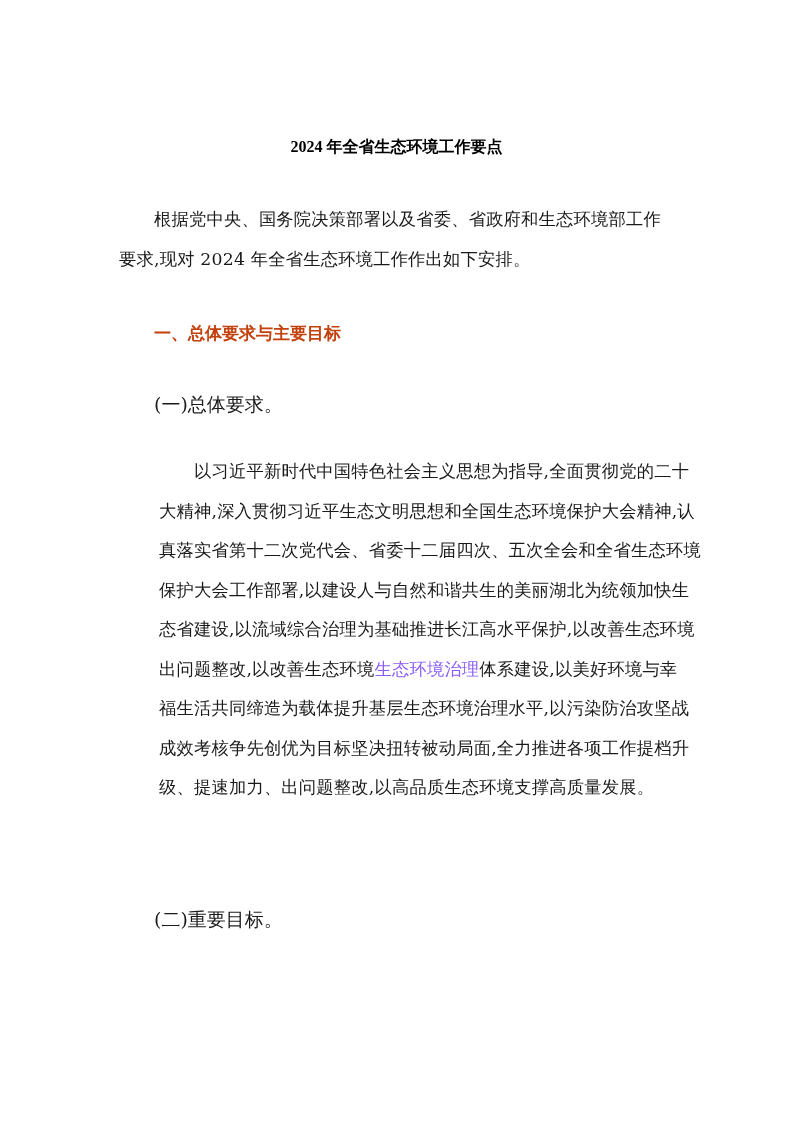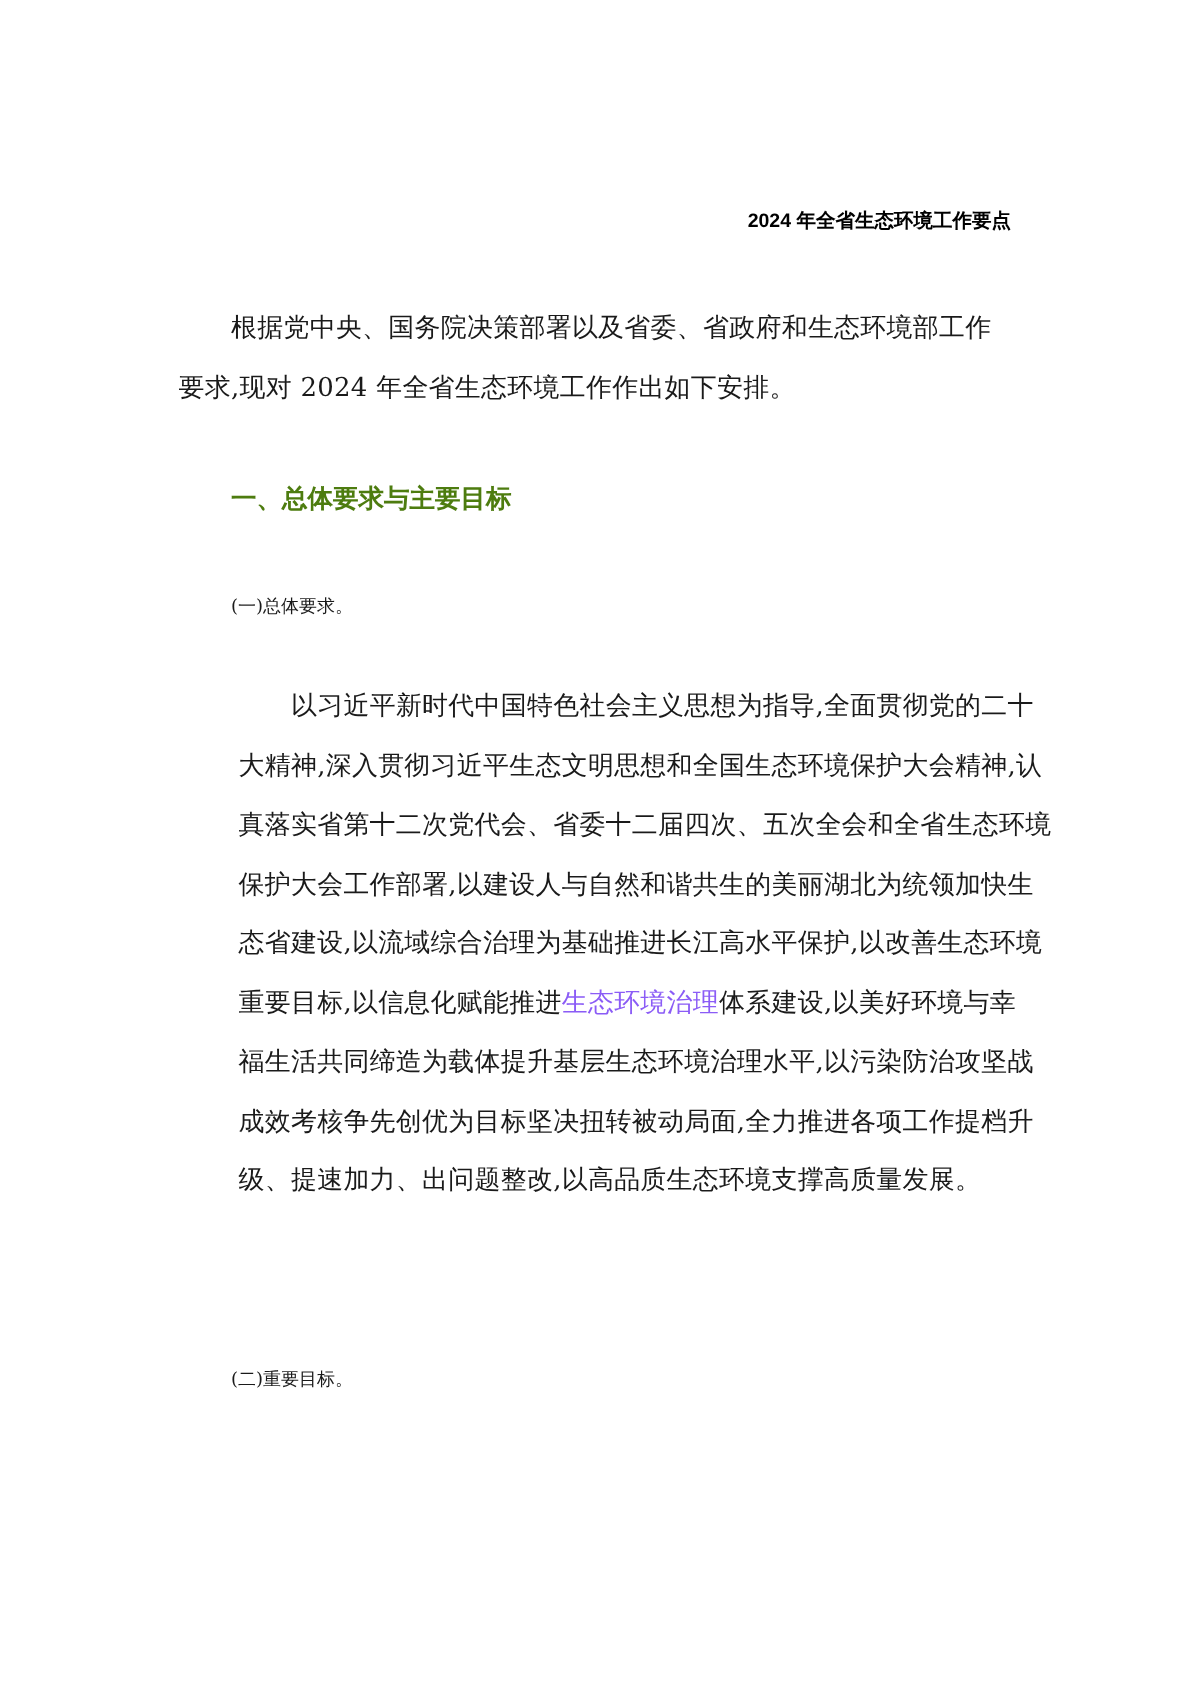--- a/index.html
+++ b/index.html
@@ -19,24 +19,24 @@
       position: absolute;
       left: 119px;
       top: 0;
       width: 555px;
     }
     .title {
       position: absolute;
       top: 135px;
       left: 0;
       width: 555px;
-      text-align: right;
-      font-family: Liberation Sans, sans-serif;
+      text-align: center;
+      font-family: Liberation Serif, serif;
       font-weight: bold;
-      font-size: 13px;
+      font-size: 16px;
       line-height: 24px;
       color: #000;
     }
     .para {
       position: absolute;
       left: 0;
       width: 555px;
       font-size: 17.3px;
       line-height: 39.5px;
       text-align: justify;
@@ -51,27 +51,27 @@
     .line.first {
       padding-left: 35px;
     }
     .heading {
       position: absolute;
       left: 35px;
       font-family: "DejaVu Sans", "Liberation Sans", sans-serif;
       font-weight: bold;
       font-size: 17px;
       line-height: 24px;
-      color: #4d7c0f;
+      color: #c2410c;
       text-align: center;
     }
     .sub {
       position: absolute;
       left: 35px;
-      font-size: 12px;
+      font-size: 19px;
       line-height: 24px;
     }
     .link {
       color: #8b5cf6;
     }
   </style>
 </head>
 <body>
 
 <div class="page">
@@ -86,21 +86,21 @@
   <div class="heading" style="top:321px;">一、总体要求与主要目标</div>
 
   <div class="sub" style="top:392px;">(一)总体要求。</div>
 
   <div class="para" style="top:452px;margin-left:40px;">
     <span class="line first">以习近平新时代中国特色社会主义思想为指导,全面贯彻党的二十</span>
     <span class="line">大精神,深入贯彻习近平生态文明思想和全国生态环境保护大会精神,认</span>
     <span class="line">真落实省第十二次党代会、省委十二届四次、五次全会和全省生态环境</span>
     <span class="line">保护大会工作部署,以建设人与自然和谐共生的美丽湖北为统领加快生</span>
     <span class="line">态省建设,以流域综合治理为基础推进长江高水平保护,以改善生态环境</span>
-    <span class="line"><span>重要目标,以信息化赋能推进</span><a class="link">生态环境治理</a><span>体系建设,以美好环境与幸</span></span>
+    <span class="line"><span>出问题整改,以改善生态环境</span><a class="link">生态环境治理</a><span>体系建设,以美好环境与幸</span></span>
     <span class="line">福生活共同缔造为载体提升基层生态环境治理水平,以污染防治攻坚战</span>
     <span class="line">成效考核争先创优为目标坚决扭转被动局面,全力推进各项工作提档升</span>
     <span class="line">级、提速加力、出问题整改,以高品质生态环境支撑高质量发展。</span>
   </div>
 
   <div class="sub" style="top:907px;">(二)重要目标。</div>
 
 </div>
 
 </body></html>

